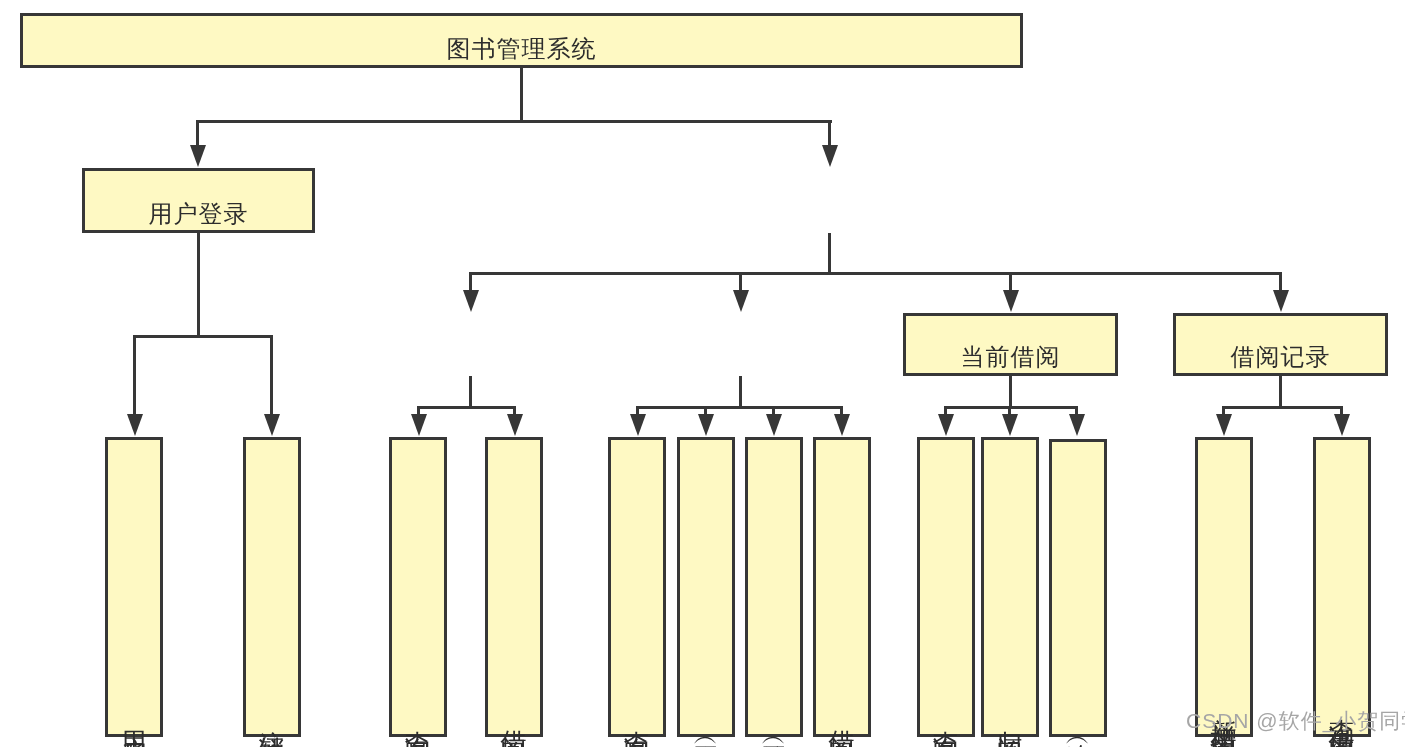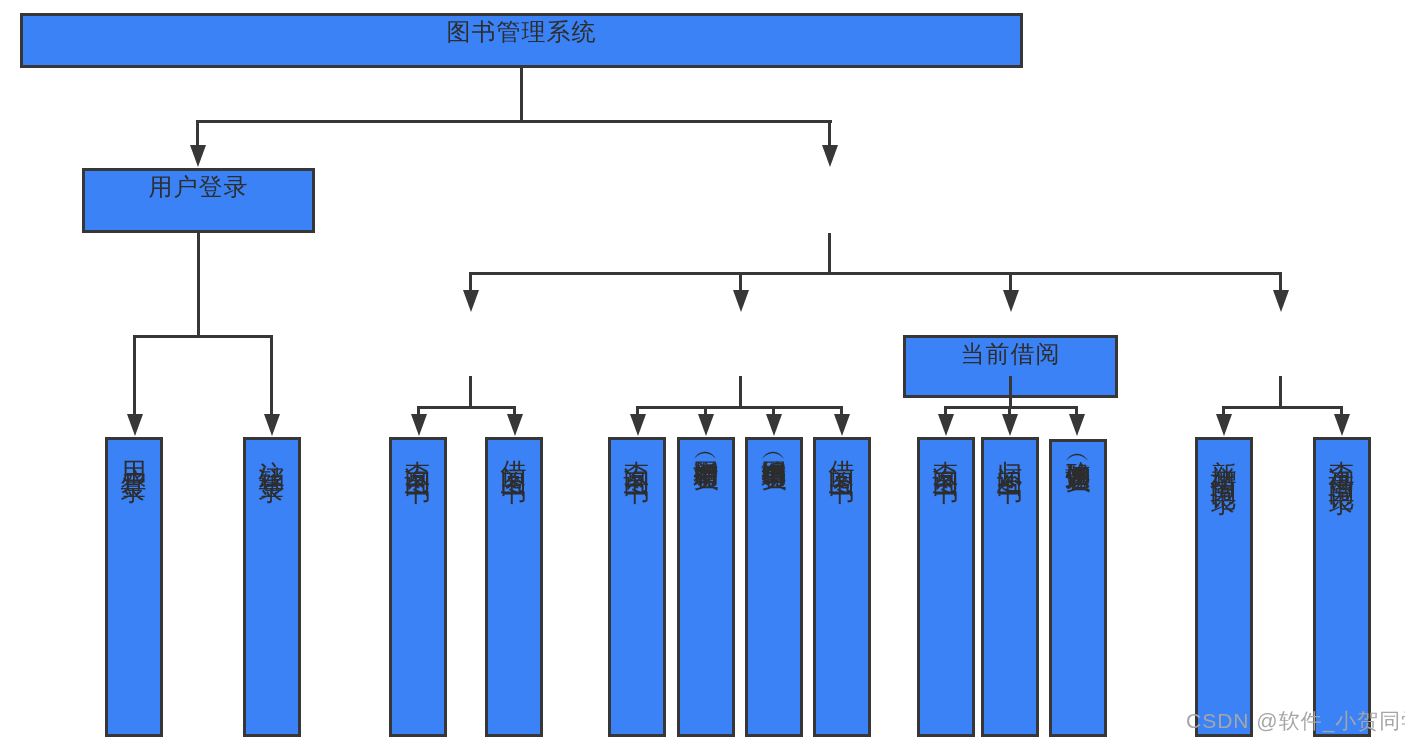--- a/index.html
+++ b/index.html
@@ -13,22 +13,22 @@
   body{font-family:"Liberation Sans","DejaVu Sans",sans-serif;}
   .canvas{
     position:relative;
     width:1405px;height:747px;
     background:var(--background);
     overflow:hidden;
   }
   .node{
     position:absolute;
     border:3px solid var(--line);
-    background:#3b82f6;
-    display:flex;align-items:flex-start;justify-content:center;
+    background:#fef9c3;
+    display:flex;align-items:flex-end;justify-content:center;
     color:var(--text);
     font-size:24px;
     letter-spacing:1px;
     white-space:nowrap;
   }
   .leaf{
     font-size:26px;
     letter-spacing:6px;
     white-space:normal;
   }
@@ -84,22 +84,25 @@
   <div class="arrow" style="left:133px;top:335px;height:80px;"></div>
   <div class="arrow" style="left:270px;top:335px;height:80px;"></div>
 
   <div class="vline" style="left:828px;top:233px;height:41px;"></div>
   <div class="hline" style="left:470px;top:272px;width:811px;"></div>
   <div class="arrow" style="left:469px;top:272px;height:19px;"></div>
   <div class="arrow" style="left:739px;top:272px;height:19px;"></div>
   <div class="arrow" style="left:1009px;top:272px;height:19px;"></div>
   <div class="arrow" style="left:1279px;top:272px;height:19px;"></div>
 
-  <div class="node" style="left:903px;top:313px;width:215px;height:63px;margin-top:22px;">
+  <div class="node" style="left:903px;top:313px;width:215px;height:63px;">
     <span>当前借阅</span>
+  </div>
+  <div class="node" style="left:1173px;top:313px;width:215px;height:63px;">
+    <span>借阅记录</span>
   </div>
 
   <div class="vline" style="left:469px;top:376px;height:32px;"></div>
   <div class="hline" style="left:417px;top:406px;width:99px;"></div>
   <div class="arrow" style="left:417px;top:406px;height:9px;"></div>
   <div class="arrow" style="left:513px;top:406px;height:9px;"></div>
 
   <div class="vline" style="left:739px;top:376px;height:32px;"></div>
   <div class="hline" style="left:636px;top:406px;width:207px;"></div>
   <div class="arrow" style="left:636px;top:406px;height:9px;"></div>

